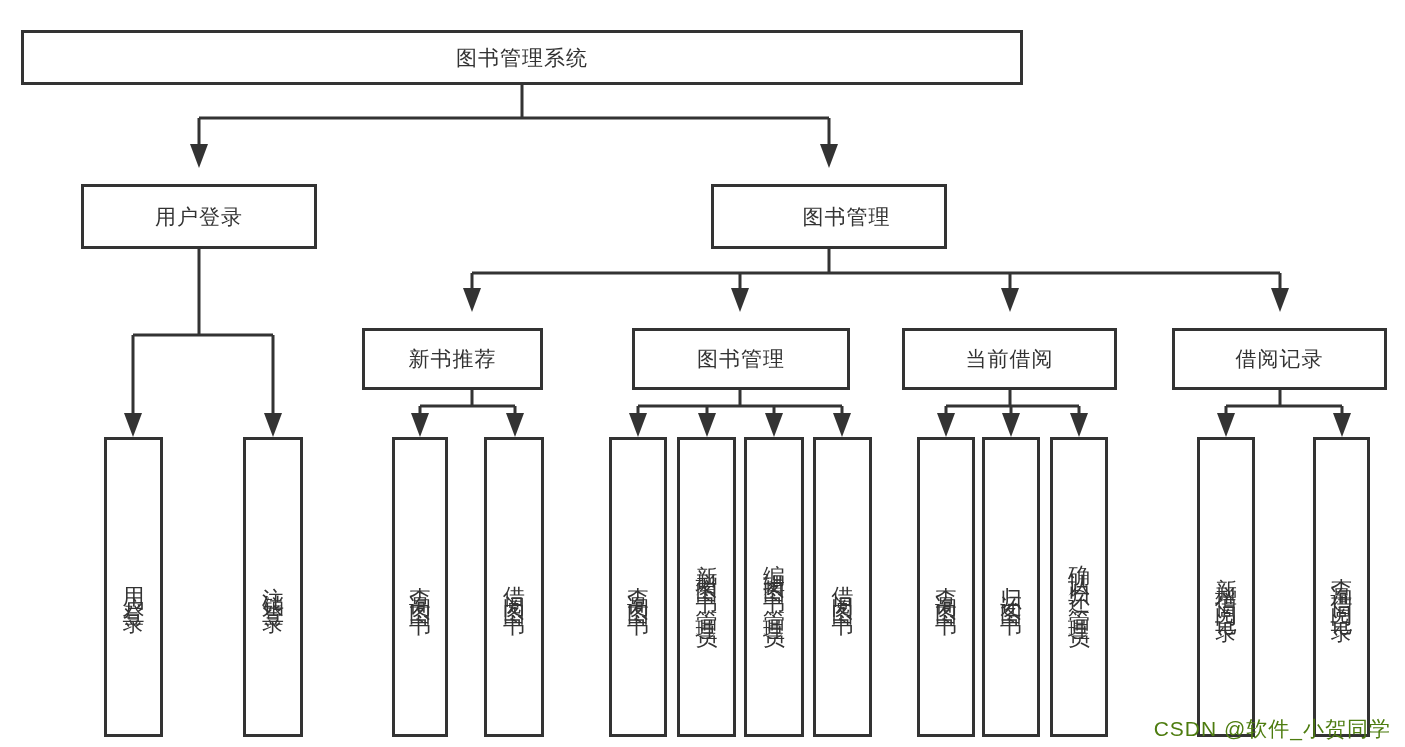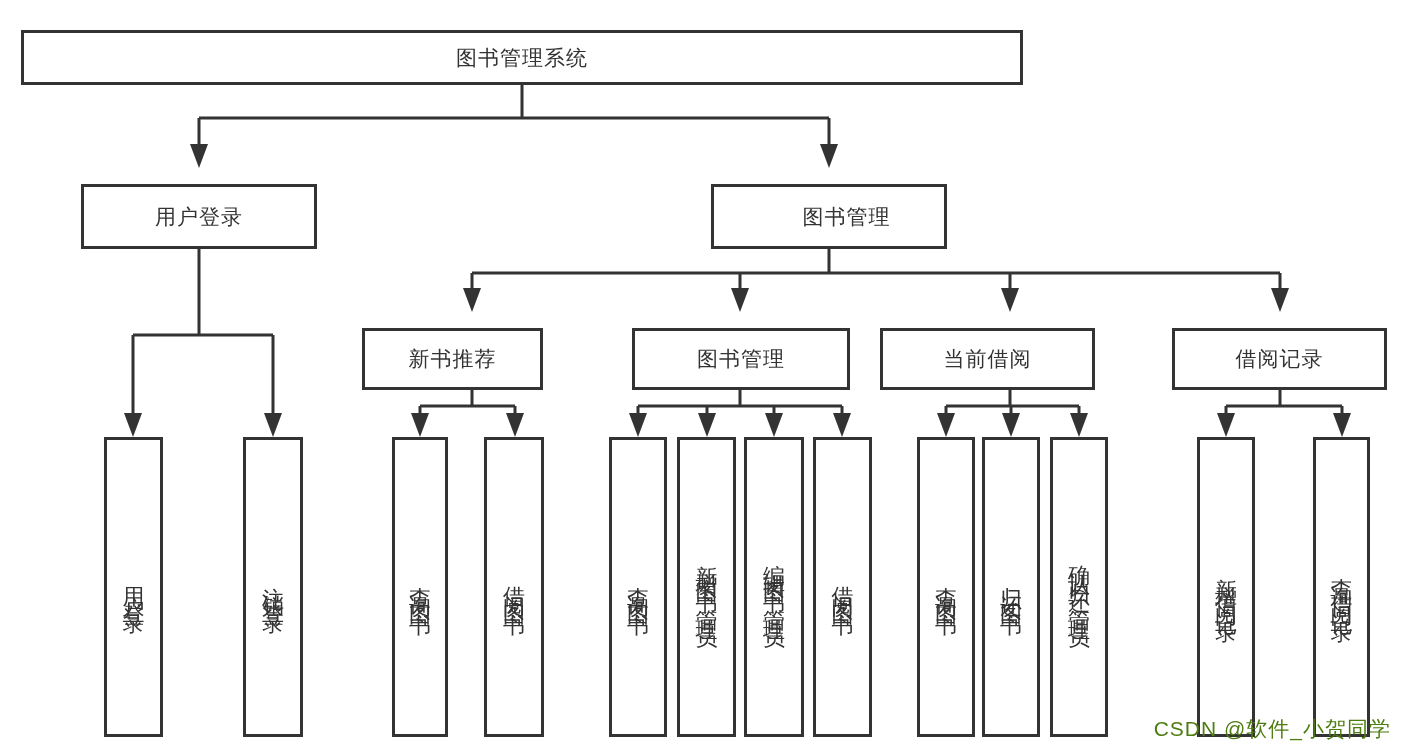--- a/index.html
+++ b/index.html
@@ -92,21 +92,21 @@
     </g>
   </svg>
 
   <div class="node hbox" style="left:21px;top:14px;width:1002px;height:55px;">图书管理系统</div>
 
   <div class="node hbox" style="left:81px;top:168px;width:236px;height:65px;">用户登录</div>
   <div class="node hbox" style="left:711px;top:168px;width:236px;height:65px;padding-left:35px;">图书管理</div>
 
   <div class="node hbox" style="left:362px;top:312px;width:181px;height:62px;">新书推荐</div>
   <div class="node hbox" style="left:632px;top:312px;width:218px;height:62px;">图书管理</div>
-  <div class="node hbox" style="left:880px;top:312px;width:215px;height:62px;">当前借阅</div>
+  <div class="node hbox" style="left:902px;top:312px;width:215px;height:62px;">当前借阅</div>
   <div class="node hbox" style="left:1172px;top:312px;width:215px;height:62px;">借阅记录</div>
 
   <div class="node vbox" style="left:104px;top:437px;width:59px;height:300px;">用户登录</div>
   <div class="node vbox" style="left:243px;top:437px;width:60px;height:300px;">注销登录</div>
 
   <div class="node vbox" style="left:392px;top:437px;width:56px;height:300px;">查询图书</div>
   <div class="node vbox" style="left:484px;top:437px;width:60px;height:300px;">借阅图书</div>
 
   <div class="node vbox" style="left:609px;top:437px;width:58px;height:300px;">查询图书</div>
   <div class="node vbox" style="left:677px;top:437px;width:59px;height:300px;">新增图书（管理员）</div>

